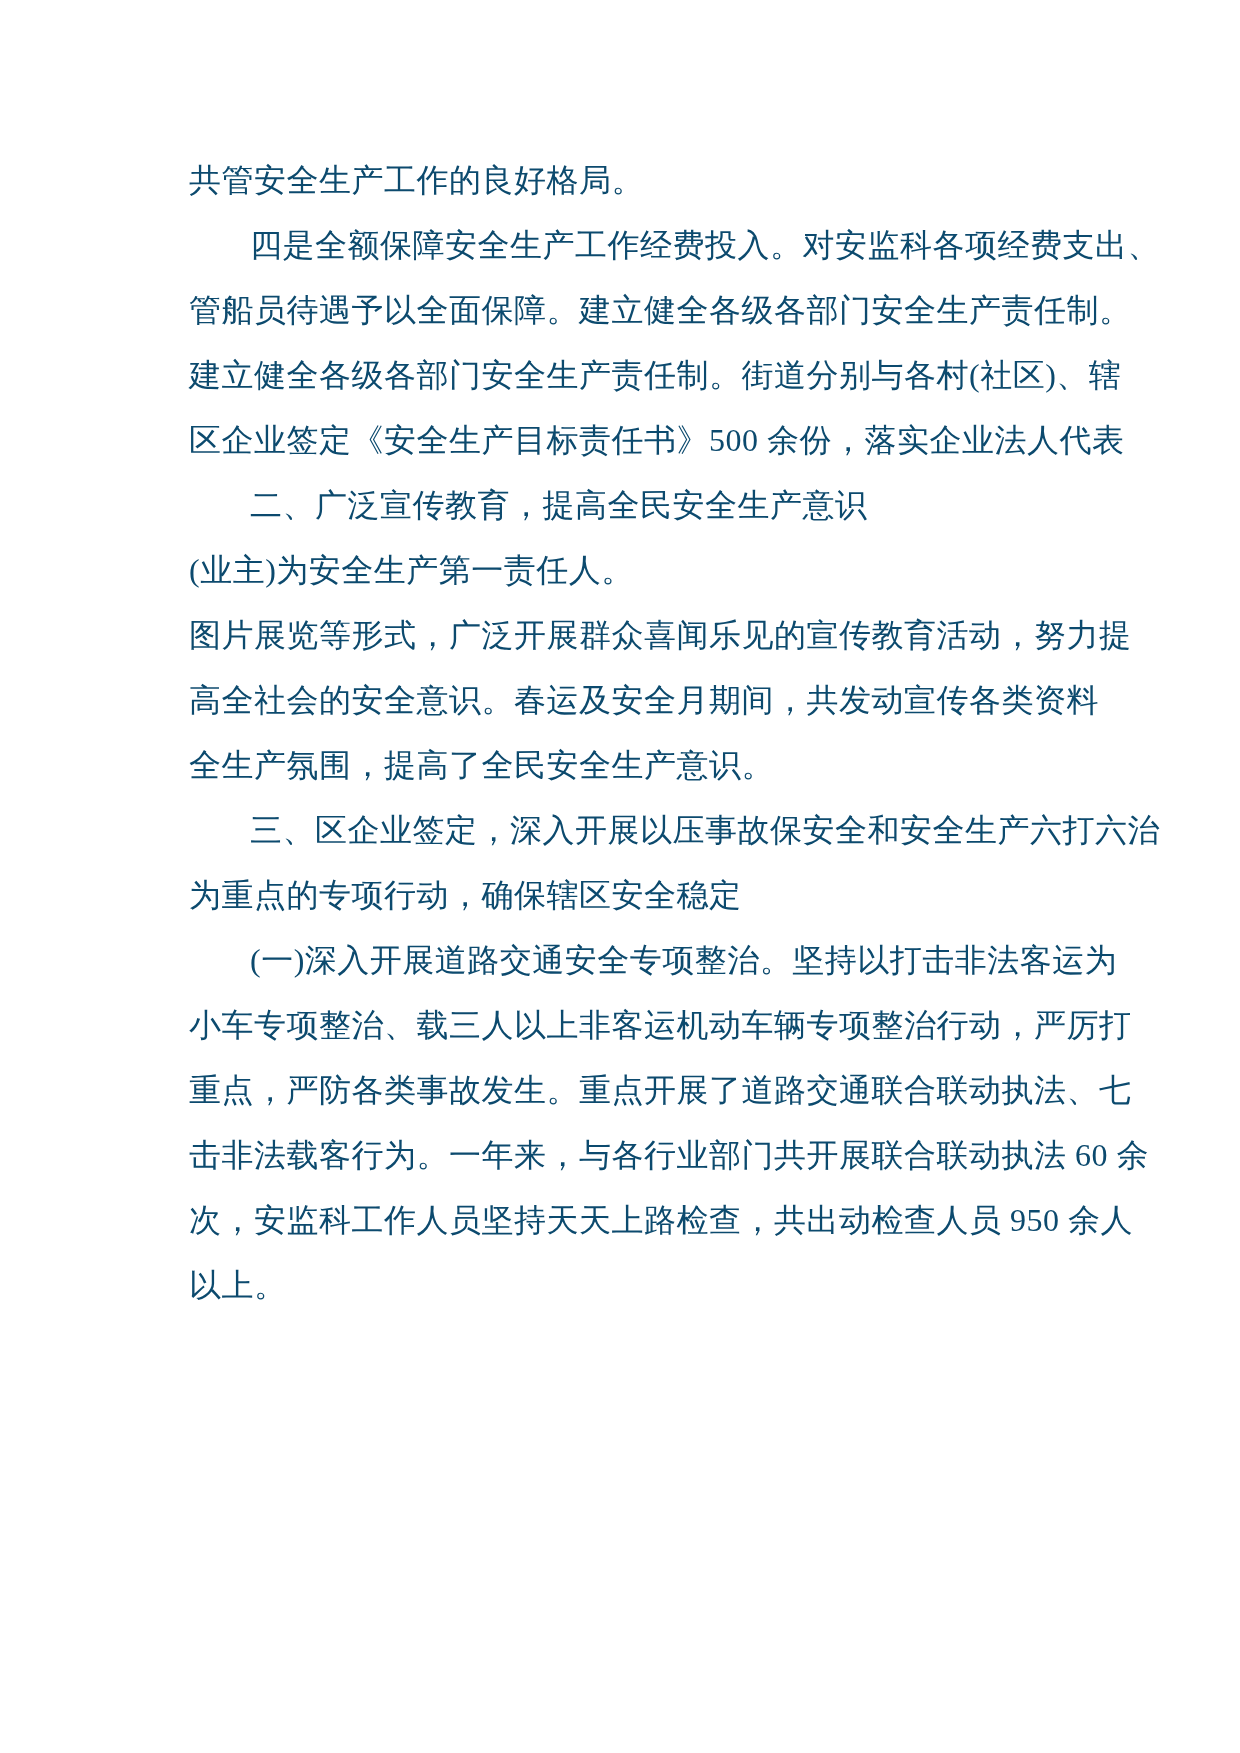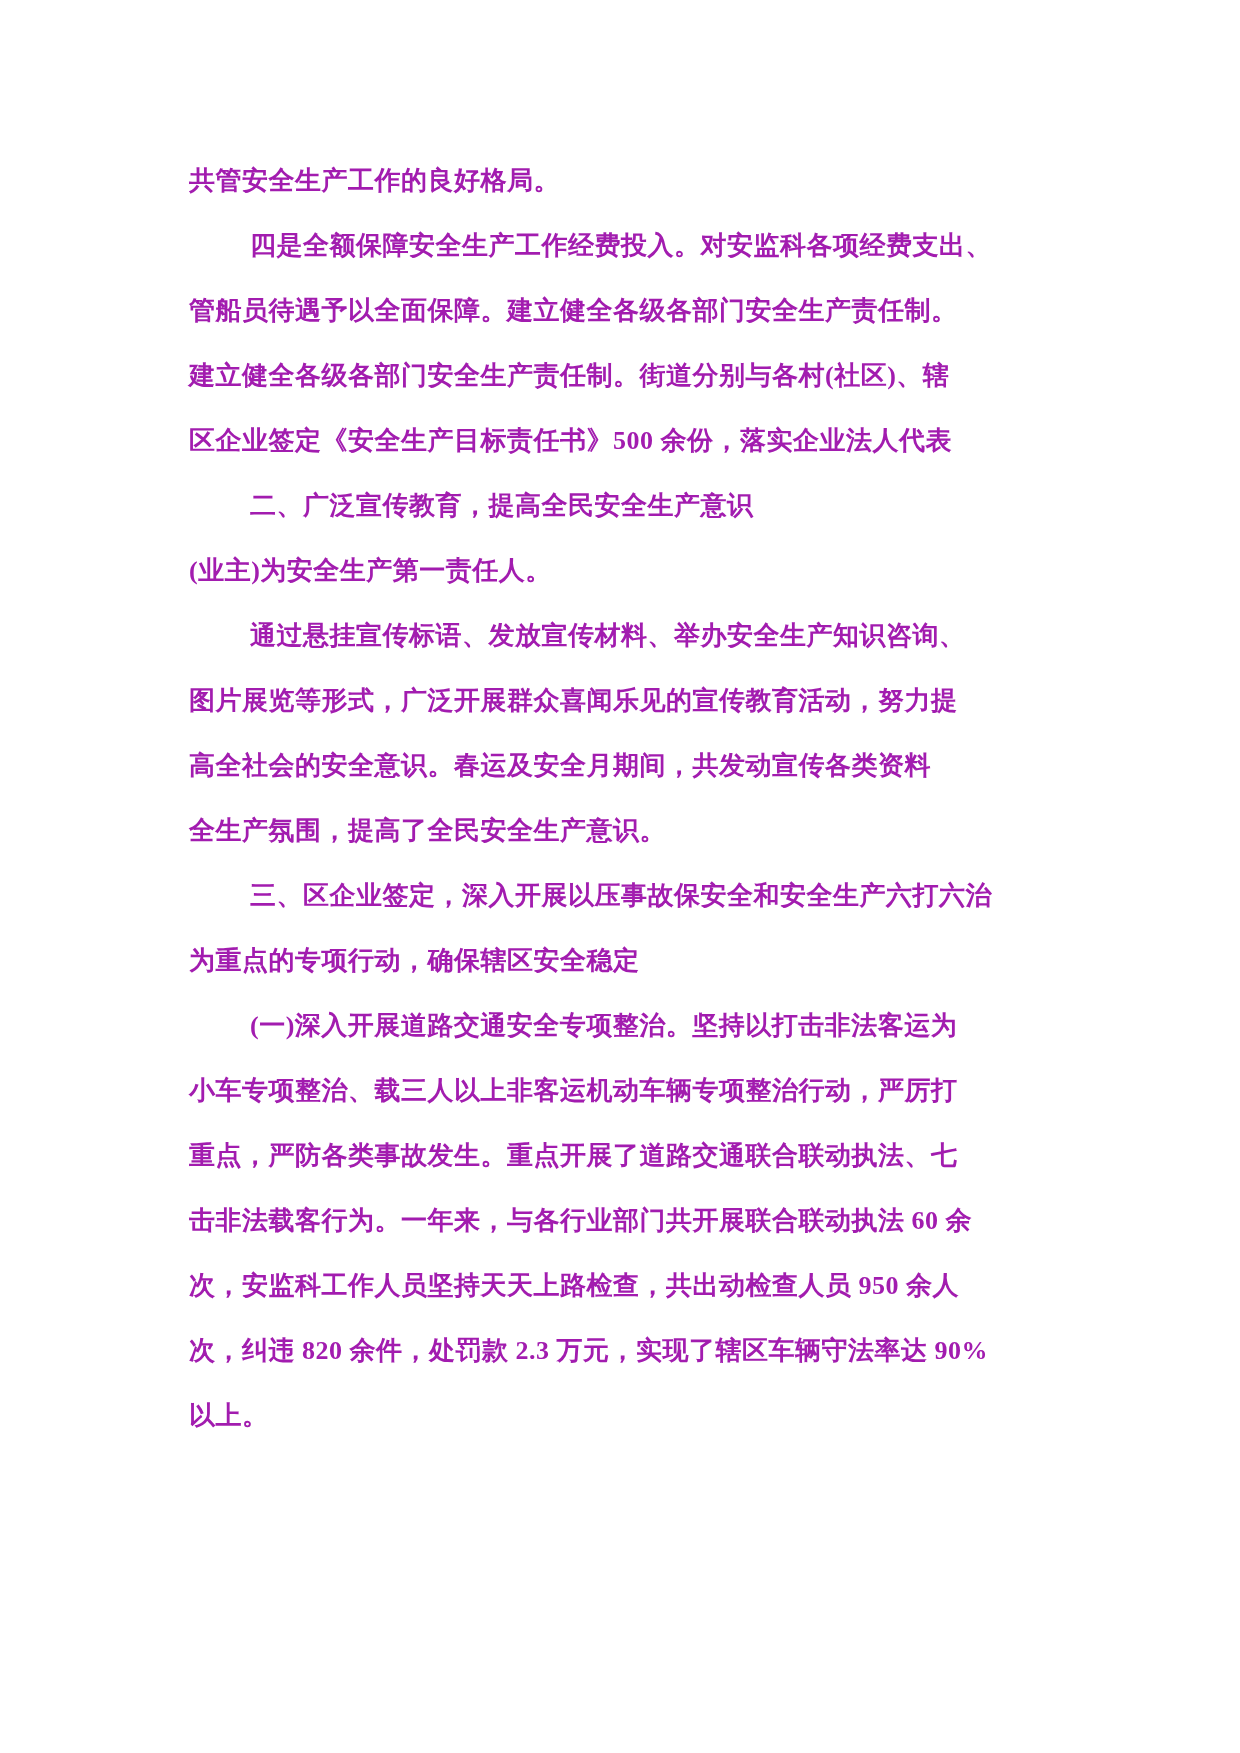--- a/index.html
+++ b/index.html
@@ -15,48 +15,46 @@
   }
   .page {
     position: absolute;
     top: 148px;
     left: 189px;
     width: 885px;
   }
   .line {
     height: 65px;
     line-height: 65px;
-    font-size: 26px;
+    font-size: 32px;
     letter-spacing: 0.5px;
-    color: #a21caf;
+    color: #0c4a6e;
     font-family: "Liberation Serif", "DejaVu Serif", serif;
-    font-weight: 700;
+    font-weight: 400;
     white-space: nowrap;
   }
   .line.indent {
     padding-left: 61px;
   }
 </style>
 </head>
 <body>
 
 <div class="page">
   <div class="line">共管安全生产工作的良好格局。</div>
   <div class="line indent">四是全额保障安全生产工作经费投入。对安监科各项经费支出、</div>
   <div class="line">管船员待遇予以全面保障。建立健全各级各部门安全生产责任制。</div>
   <div class="line">建立健全各级各部门安全生产责任制。街道分别与各村(社区)、辖</div>
   <div class="line">区企业签定《安全生产目标责任书》500 余份，落实企业法人代表</div>
   <div class="line indent">二、广泛宣传教育，提高全民安全生产意识</div>
   <div class="line">(业主)为安全生产第一责任人。</div>
-  <div class="line indent">通过悬挂宣传标语、发放宣传材料、举办安全生产知识咨询、</div>
   <div class="line">图片展览等形式，广泛开展群众喜闻乐见的宣传教育活动，努力提</div>
   <div class="line">高全社会的安全意识。春运及安全月期间，共发动宣传各类资料</div>
   <div class="line">全生产氛围，提高了全民安全生产意识。</div>
   <div class="line indent">三、区企业签定，深入开展以压事故保安全和安全生产六打六治</div>
   <div class="line">为重点的专项行动，确保辖区安全稳定</div>
   <div class="line indent">(一)深入开展道路交通安全专项整治。坚持以打击非法客运为</div>
   <div class="line">小车专项整治、载三人以上非客运机动车辆专项整治行动，严厉打</div>
   <div class="line">重点，严防各类事故发生。重点开展了道路交通联合联动执法、七</div>
   <div class="line">击非法载客行为。一年来，与各行业部门共开展联合联动执法 60 余</div>
   <div class="line">次，安监科工作人员坚持天天上路检查，共出动检查人员 950 余人</div>
-  <div class="line">次，纠违 820 余件，处罚款 2.3 万元，实现了辖区车辆守法率达 90%</div>
   <div class="line">以上。</div>
 </div>
 
 </body></html>

